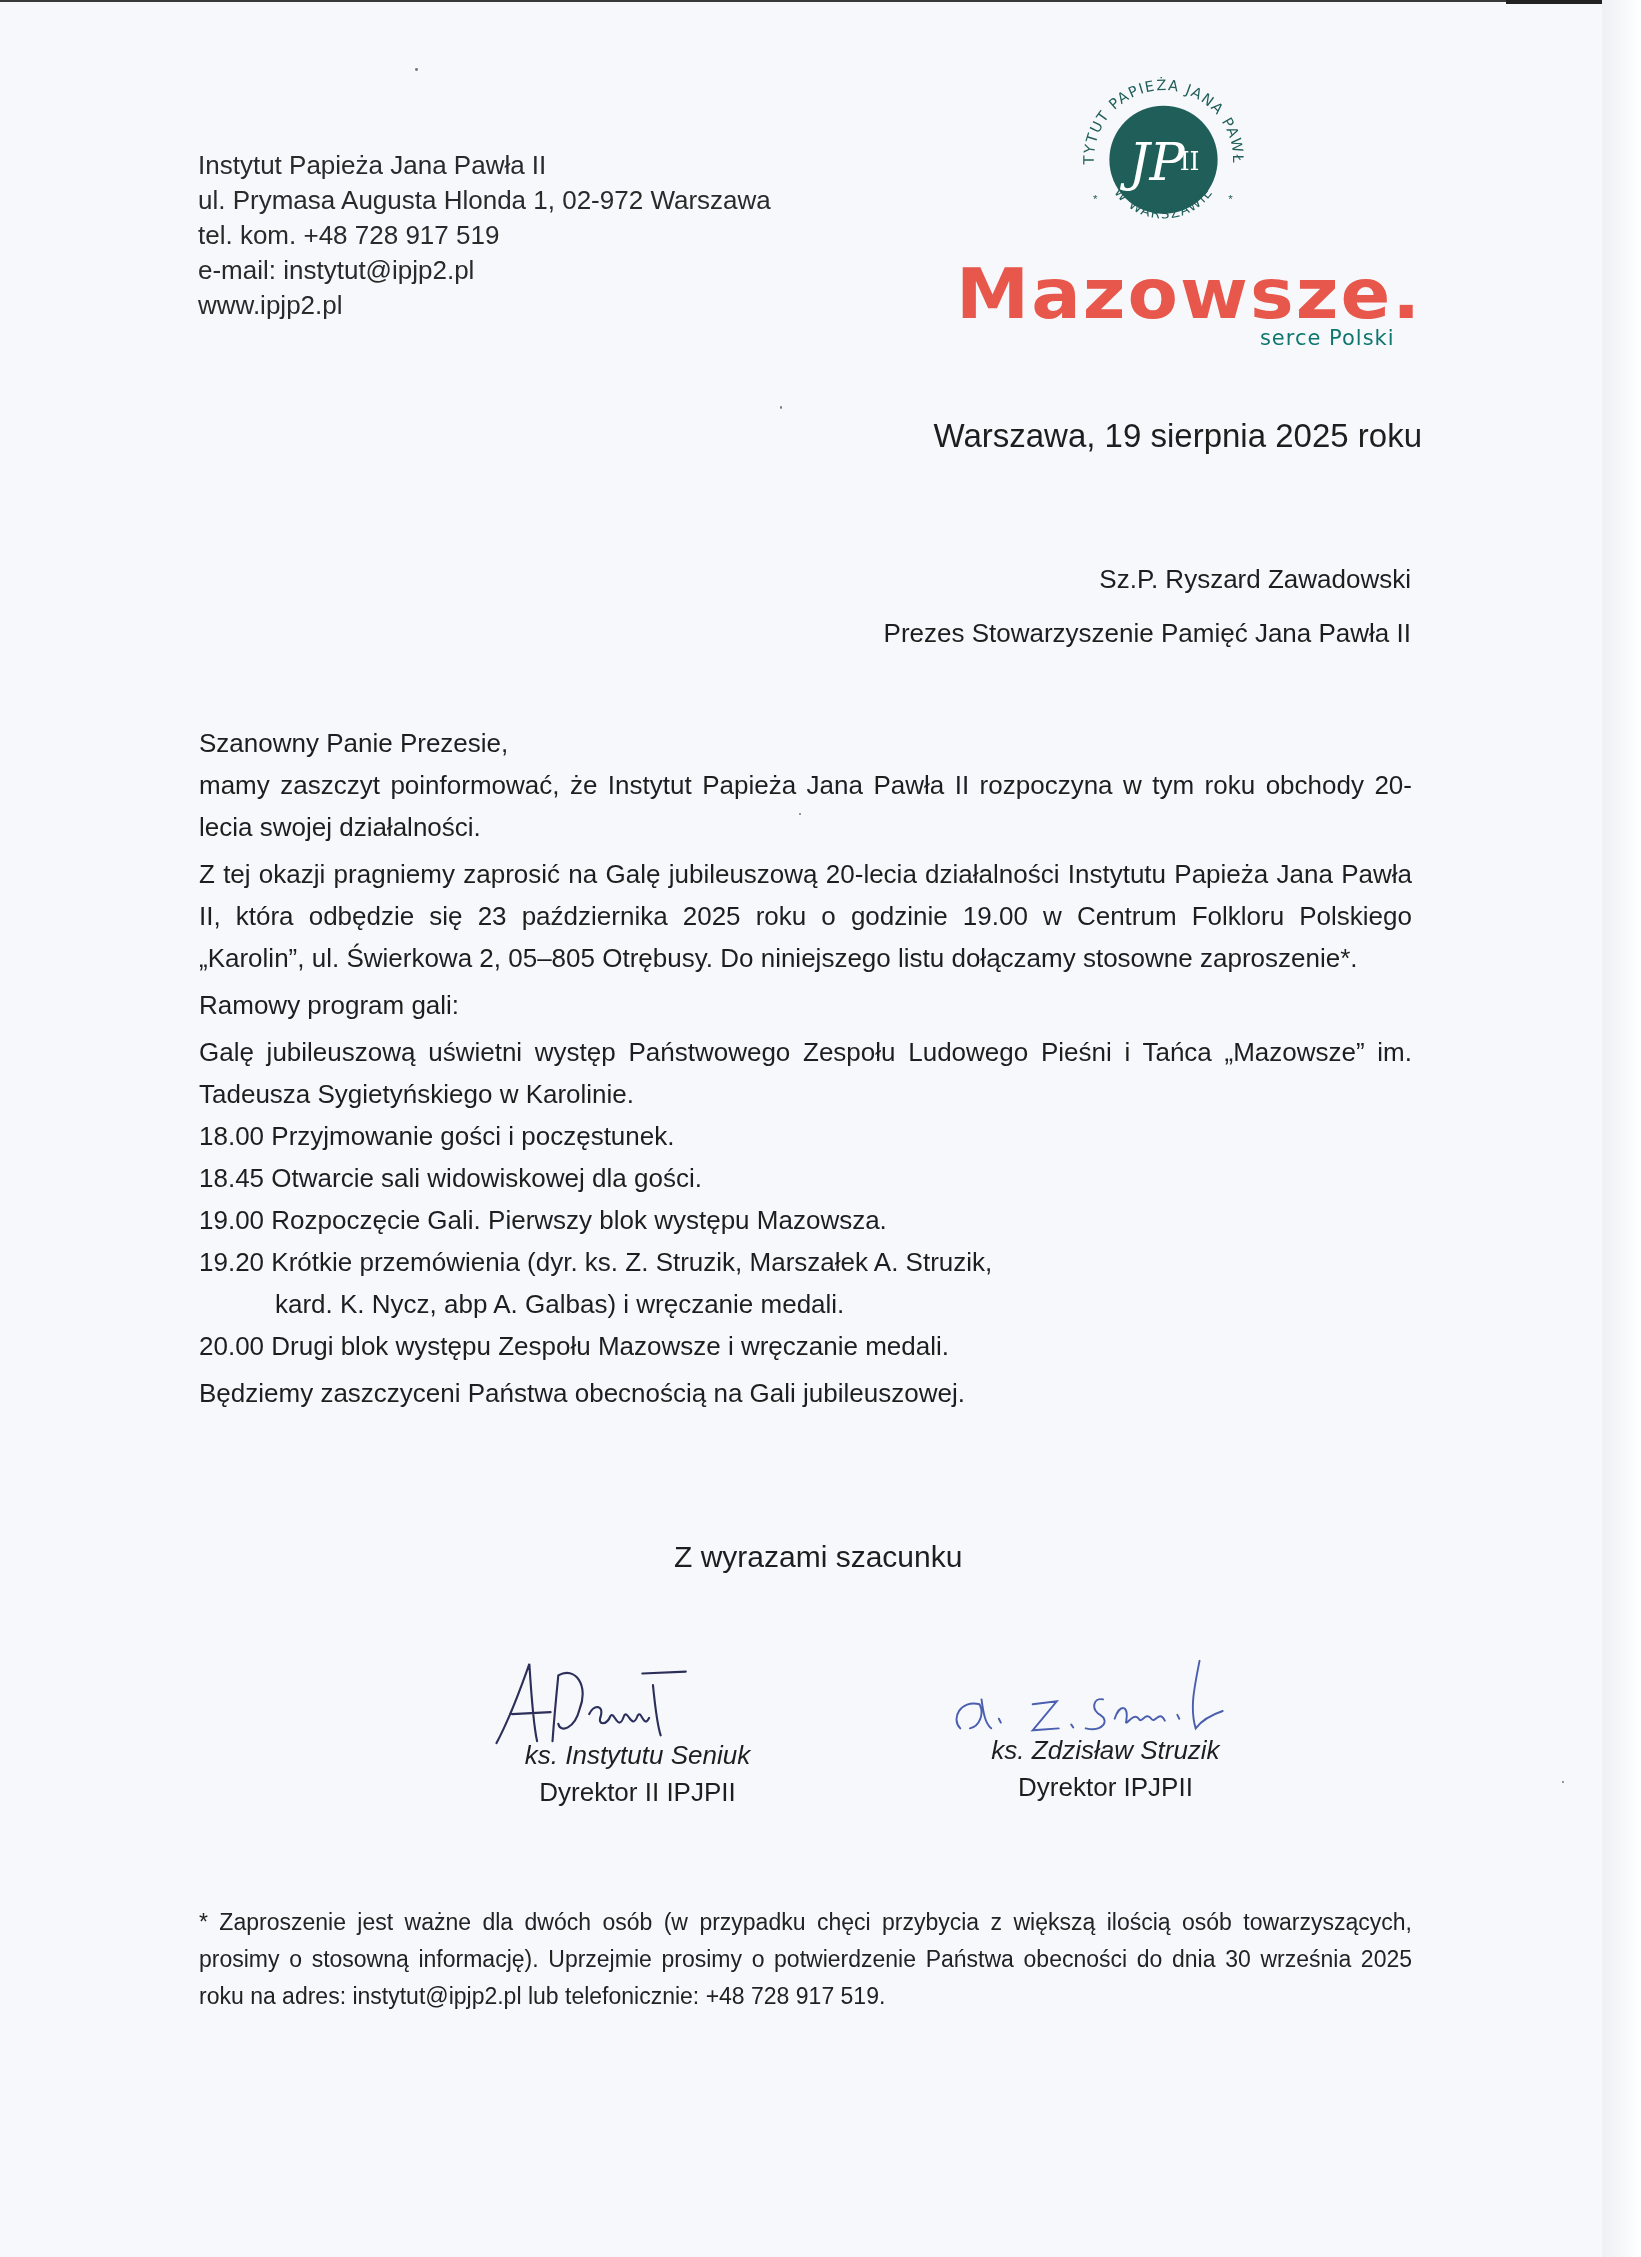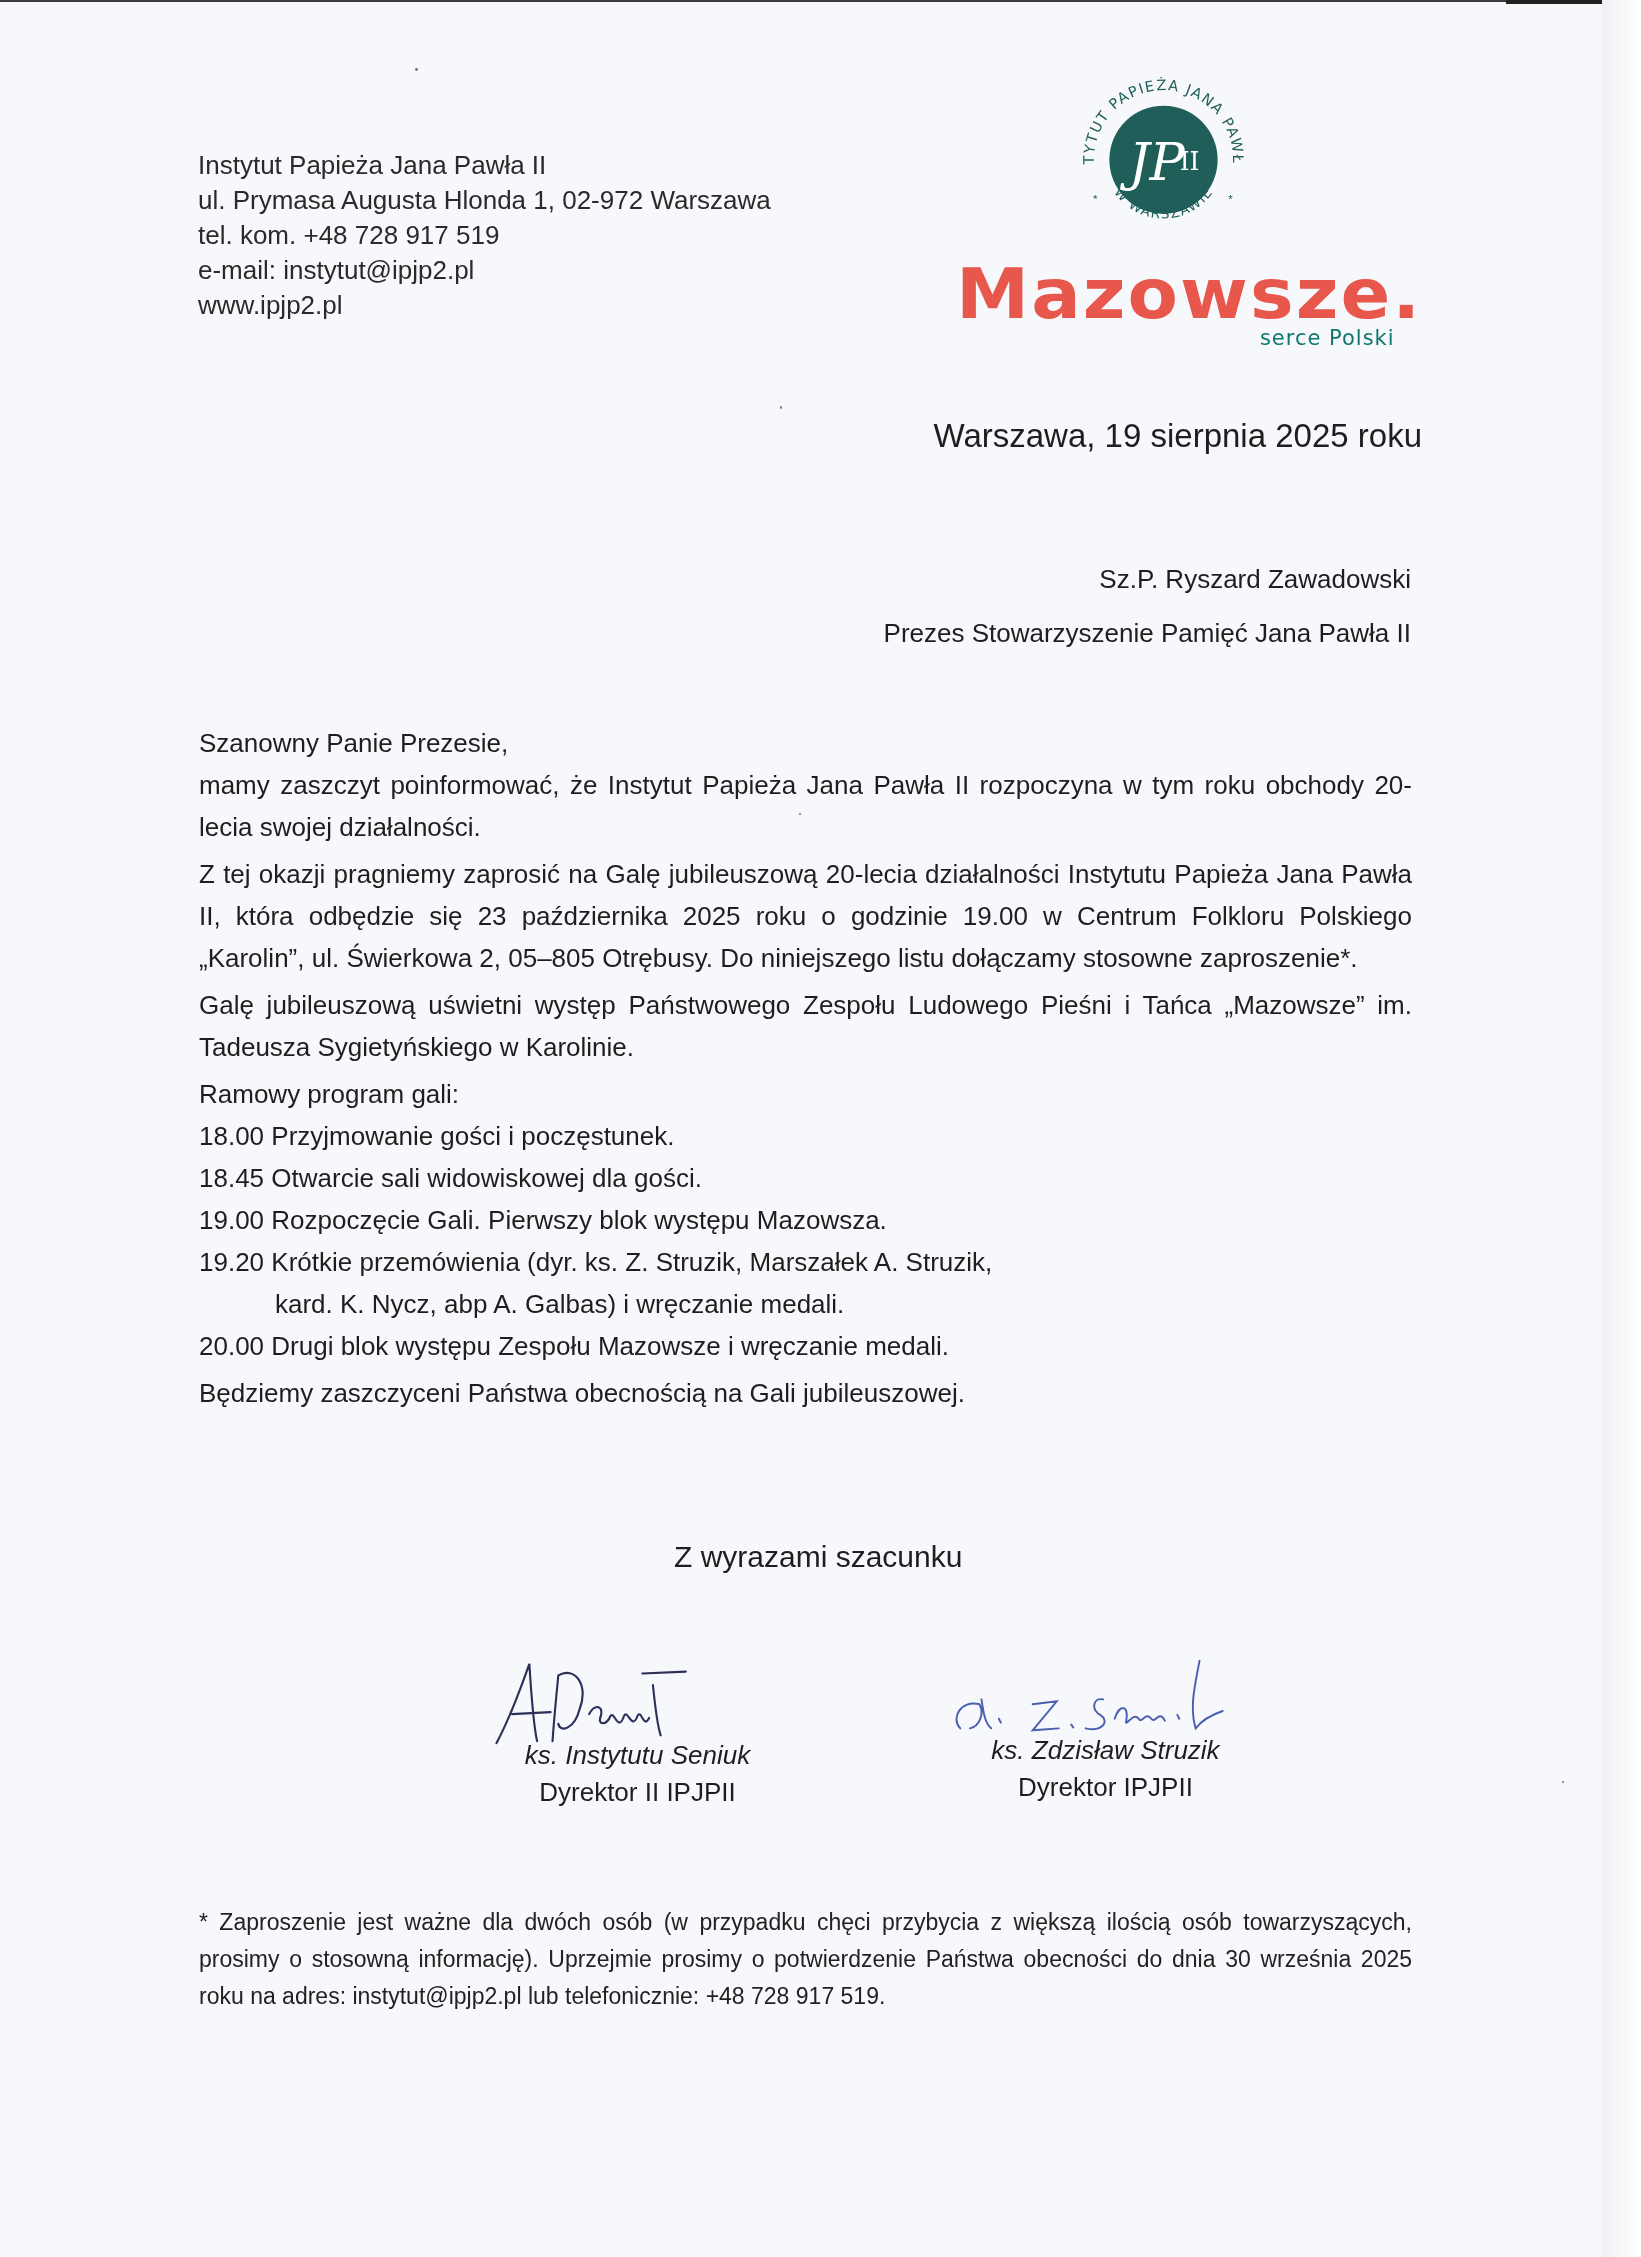--- a/index.html
+++ b/index.html
@@ -114,22 +114,22 @@
 
 <div class="recipient">
   <div>Sz.P. Ryszard Zawadowski</div>
   <div>Prezes Stowarzyszenie Pamięć Jana Pawła II</div>
 </div>
 
 <div class="body-text">
   <p>Szanowny Panie Prezesie,</p>
   <p>mamy zaszczyt poinformować, że Instytut Papieża Jana Pawła II rozpoczyna w tym roku obchody 20-lecia swojej działalności.</p>
   <p class="para">Z tej okazji pragniemy zaprosić na Galę jubileuszową 20-lecia działalności Instytutu Papieża Jana Pawła II, która odbędzie się 23 października 2025 roku o godzinie 19.00 w Centrum Folkloru Polskiego „Karolin”, ul. Świerkowa 2, 05–805 Otrębusy. Do niniejszego listu dołączamy stosowne zaproszenie*.</p>
+  <p class="para">Ramowy program gali:</p>
   <p class="para">Galę jubileuszową uświetni występ Państwowego Zespołu Ludowego Pieśni i Tańca „Mazowsze” im. Tadeusza Sygietyńskiego w Karolinie.</p>
-  <p class="para">Ramowy program gali:</p>
   <div>
     <div class="program-item">18.00 Przyjmowanie gości i poczęstunek.</div>
     <div class="program-item">18.45 Otwarcie sali widowiskowej dla gości.</div>
     <div class="program-item">19.00 Rozpoczęcie Gali. Pierwszy blok występu Mazowsza.</div>
     <div class="program-item">19.20 Krótkie przemówienia (dyr. ks. Z. Struzik, Marszałek A. Struzik,</div>
     <div class="program-item indent">kard. K. Nycz, abp A. Galbas) i wręczanie medali.</div>
     <div class="program-item">20.00 Drugi blok występu Zespołu Mazowsze i wręczanie medali.</div>
   </div>
   <p class="para">Będziemy zaszczyceni Państwa obecnością na Gali jubileuszowej.</p>
 </div>

